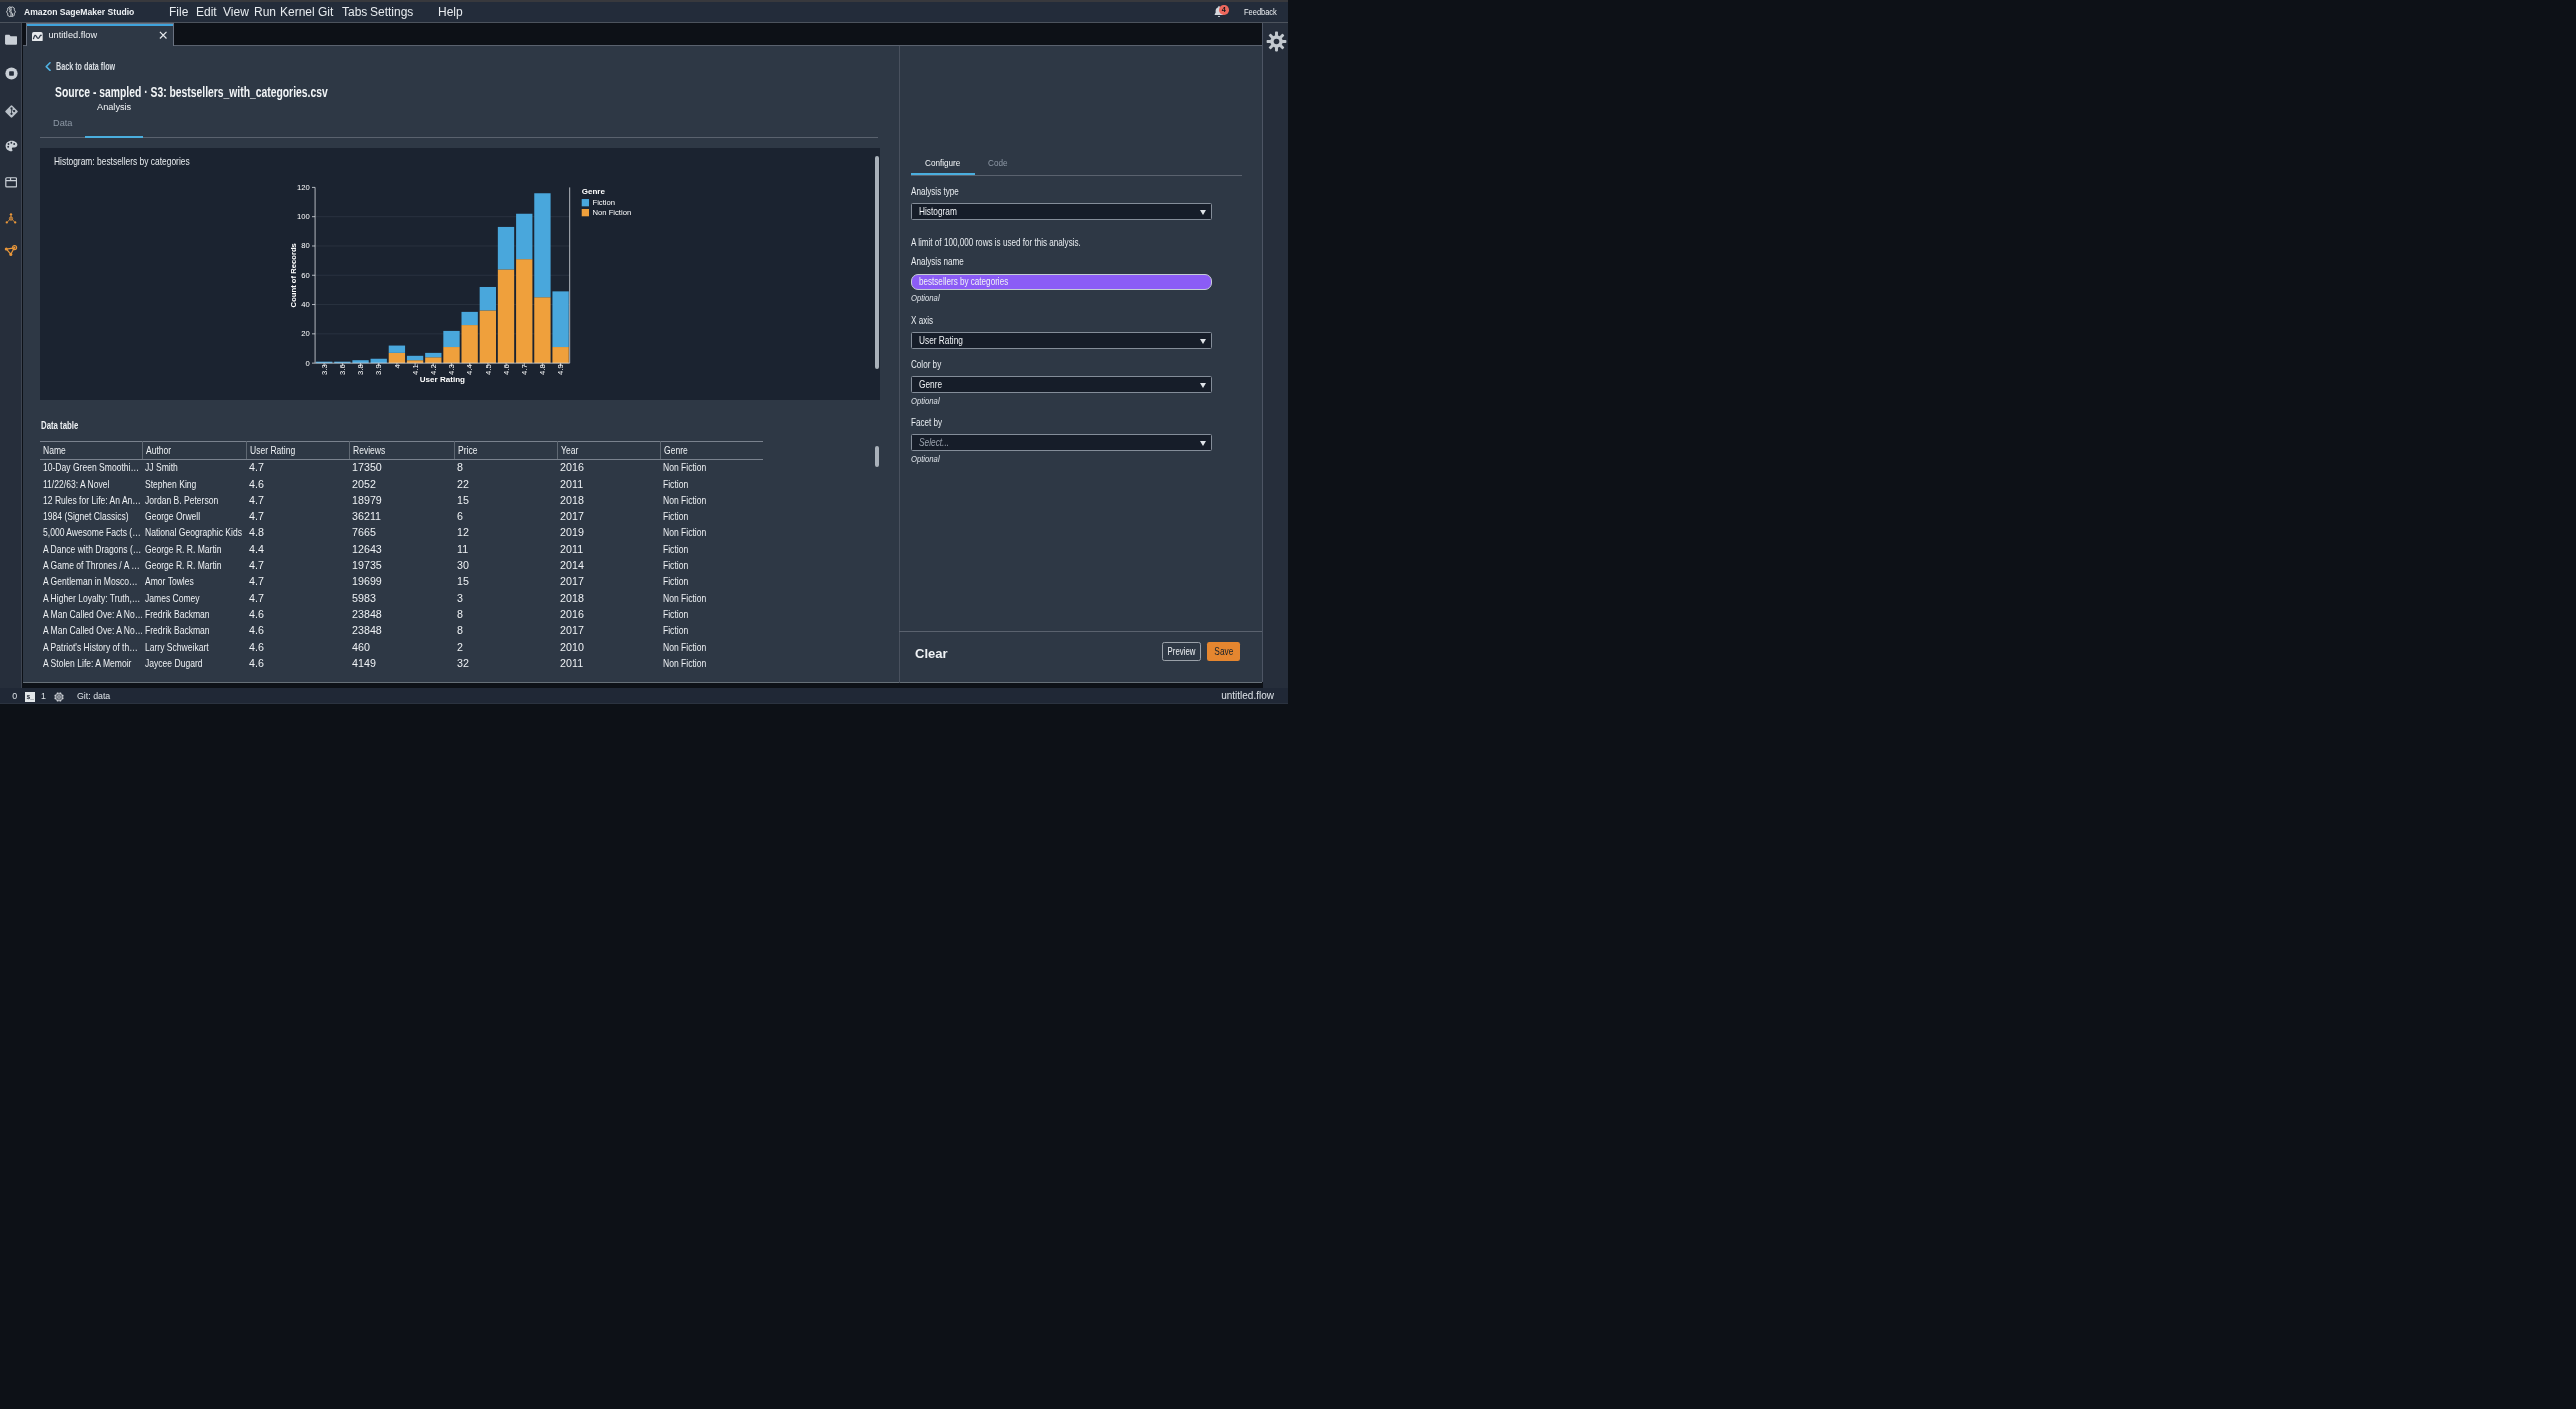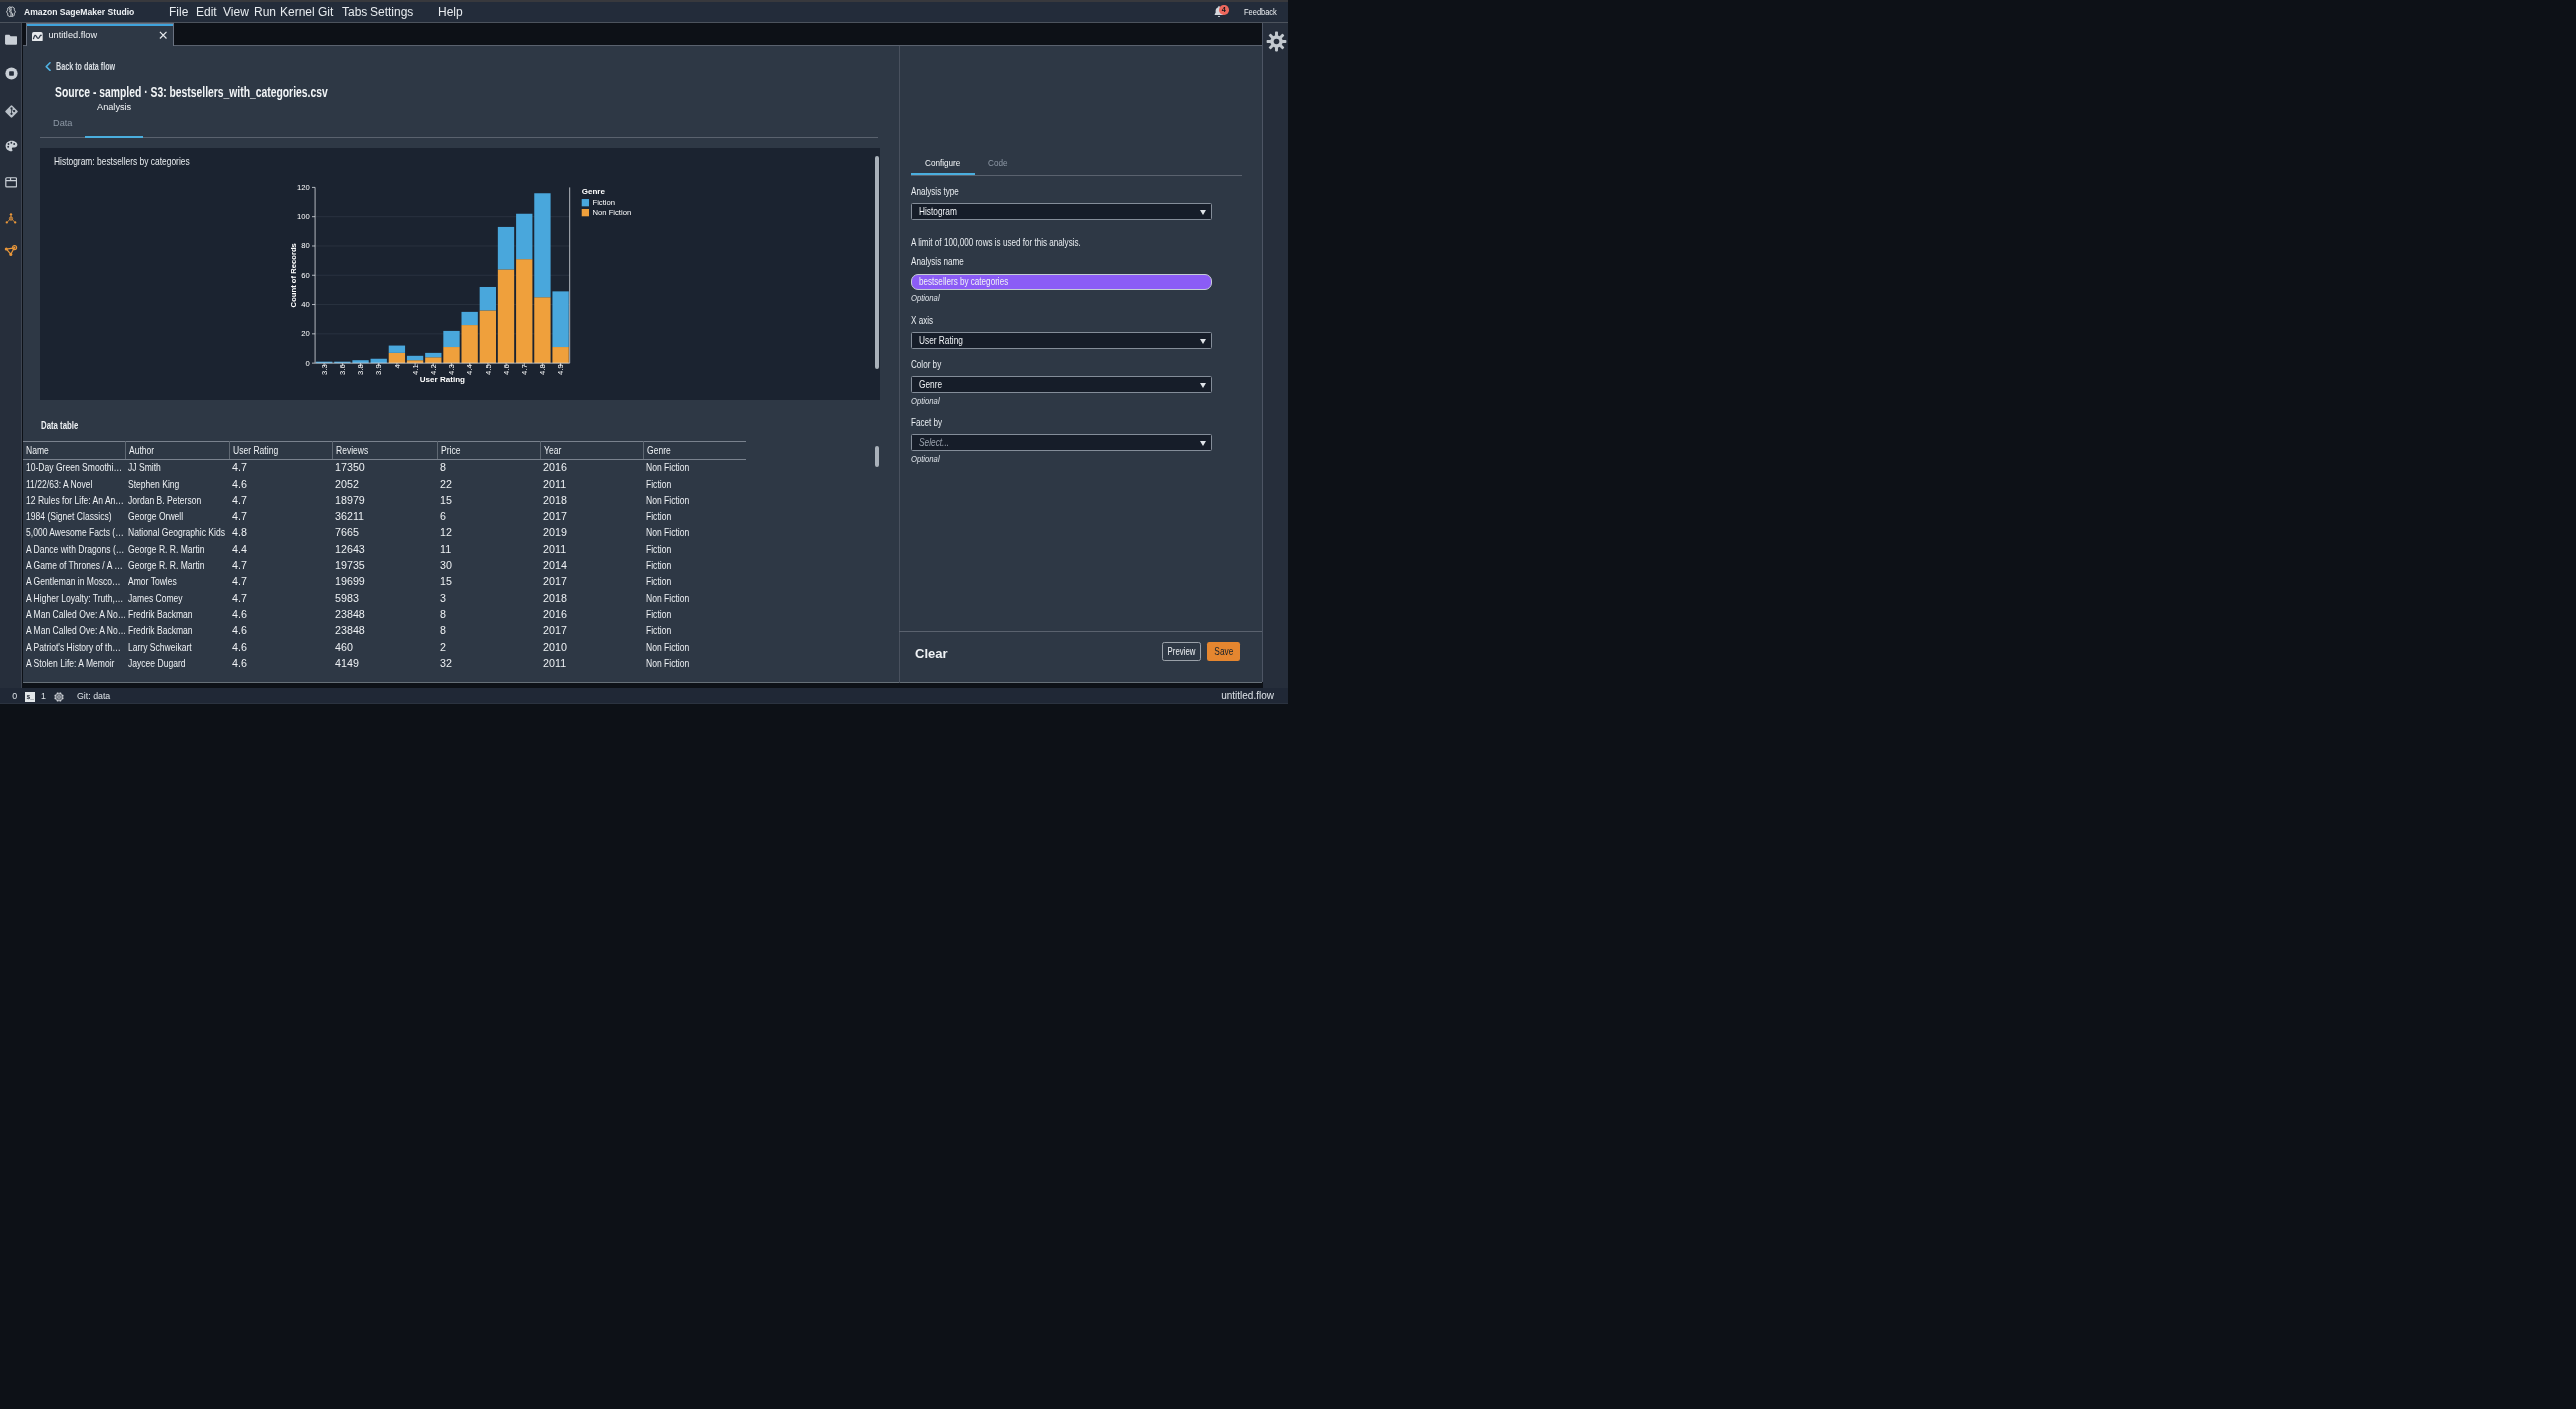--- a/index.html
+++ b/index.html
@@ -35,21 +35,21 @@
   transform:scaleX(0.69); transform-origin:0 0; white-space:nowrap; }
 #dtab { position:absolute; left:30px; top:72px; font-size:9.2px; color:#8e99a6; }
 #atab { position:absolute; left:74px; top:56px; font-size:9.2px; color:#f2f5f7; }
 #tabline { position:absolute; left:17px; top:91px; width:838px; height:0.8px; background:#5a626e; }
 #tabline-blue { position:absolute; left:62px; top:90px; width:58px; height:1.7px; background:#4aaede; }
 #chartpanel { position:absolute; left:17px; top:102px; width:840px; height:252px; background:#1b2330; }
 #charttitle { position:absolute; left:14px; top:8.4px; font-size:10.4px; color:#e8ecef;
   transform:scaleX(0.81); transform-origin:0 0; white-space:nowrap; }
 #dtlabel { position:absolute; left:17.6px; top:374px; font-size:10px; font-weight:bold; color:#eef1f4;
   transform:scaleX(0.78); transform-origin:0 0; }
-#tablewrap { position:absolute; left:0; top:395px; width:723px; height:230px; overflow:hidden; }
+#tablewrap { position:absolute; left:17px; top:395px; width:723px; height:230px; overflow:hidden; }
 table { border-collapse:collapse; table-layout:fixed; width:723px; font-size:10.7px; color:#eef1f4; }
 thead td { border-top:1.2px solid #7a828e; border-bottom:1.2px solid #7a828e; border-right:0.8px solid #5f6873;
   height:17.6px; padding:0 0 0 3.1px; font-size:10.7px; }
 thead td:last-child { border-right:none; }
 tbody td { height:16.3px; padding:0 0 0 3.1px; white-space:nowrap; overflow:hidden; }
 .sbthumb { position:absolute; width:3.8px; border-radius:2.3px; background:#a9b1ba; }
 
 .cfg { position:absolute; color:#e9edf1; }
 #cfgtab1 { left:902px; top:111px; font-size:9.6px; color:#f2f5f7; transform:scaleX(0.85); transform-origin:0 0; }
 #cfgtab2 { left:965px; top:111px; font-size:9.6px; color:#8e99a6; transform:scaleX(0.85); transform-origin:0 0; }

